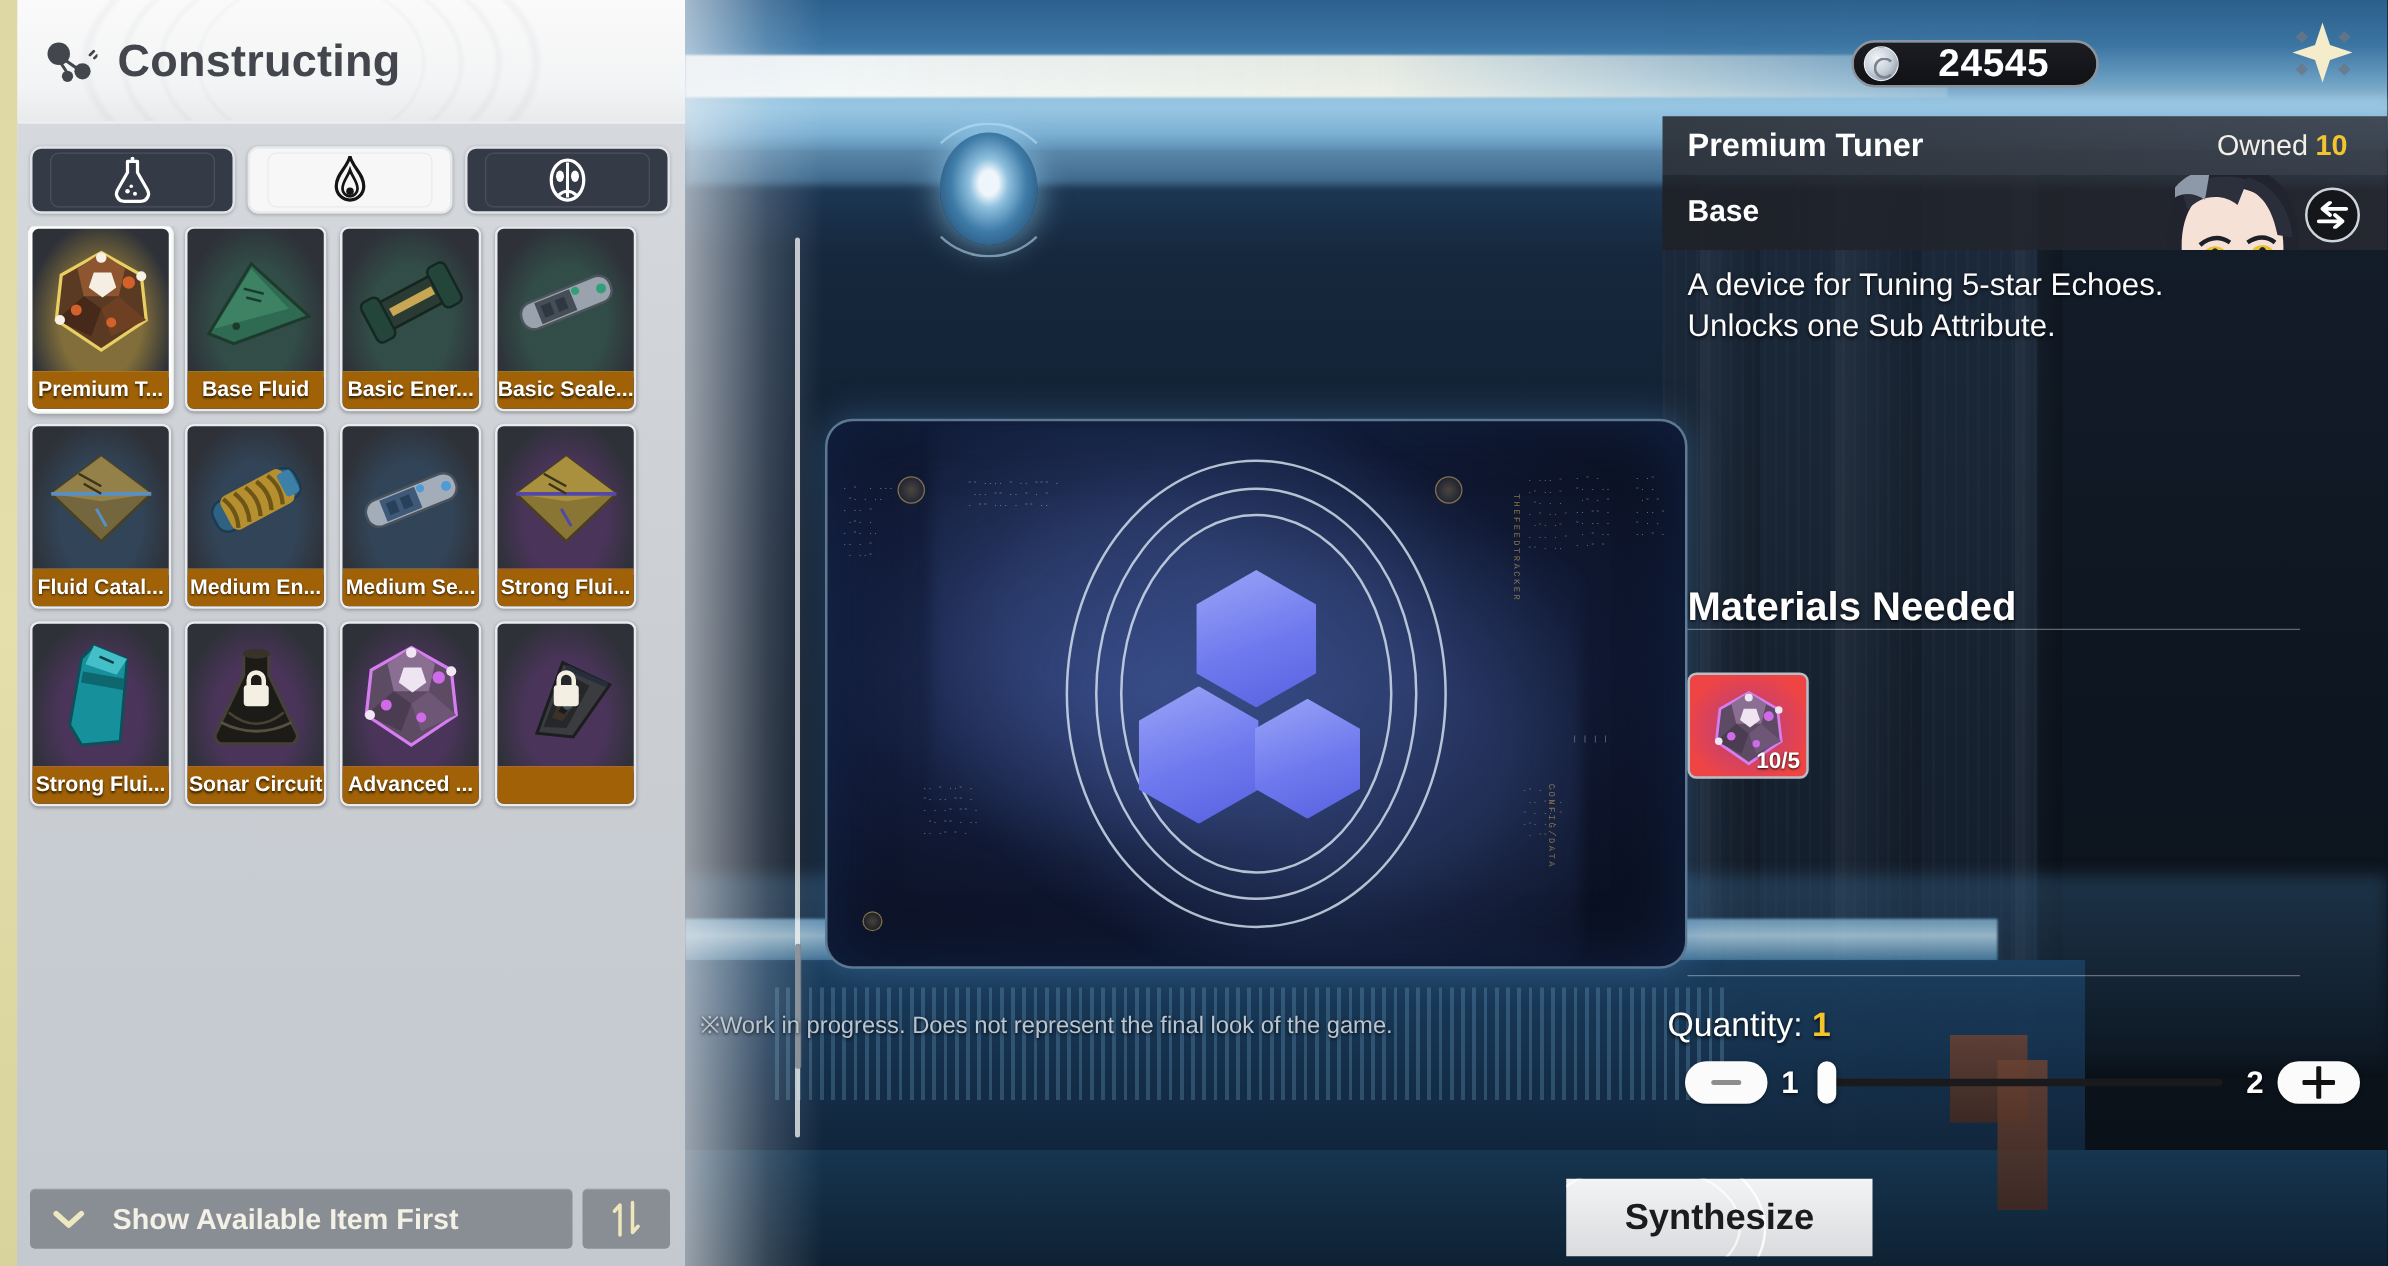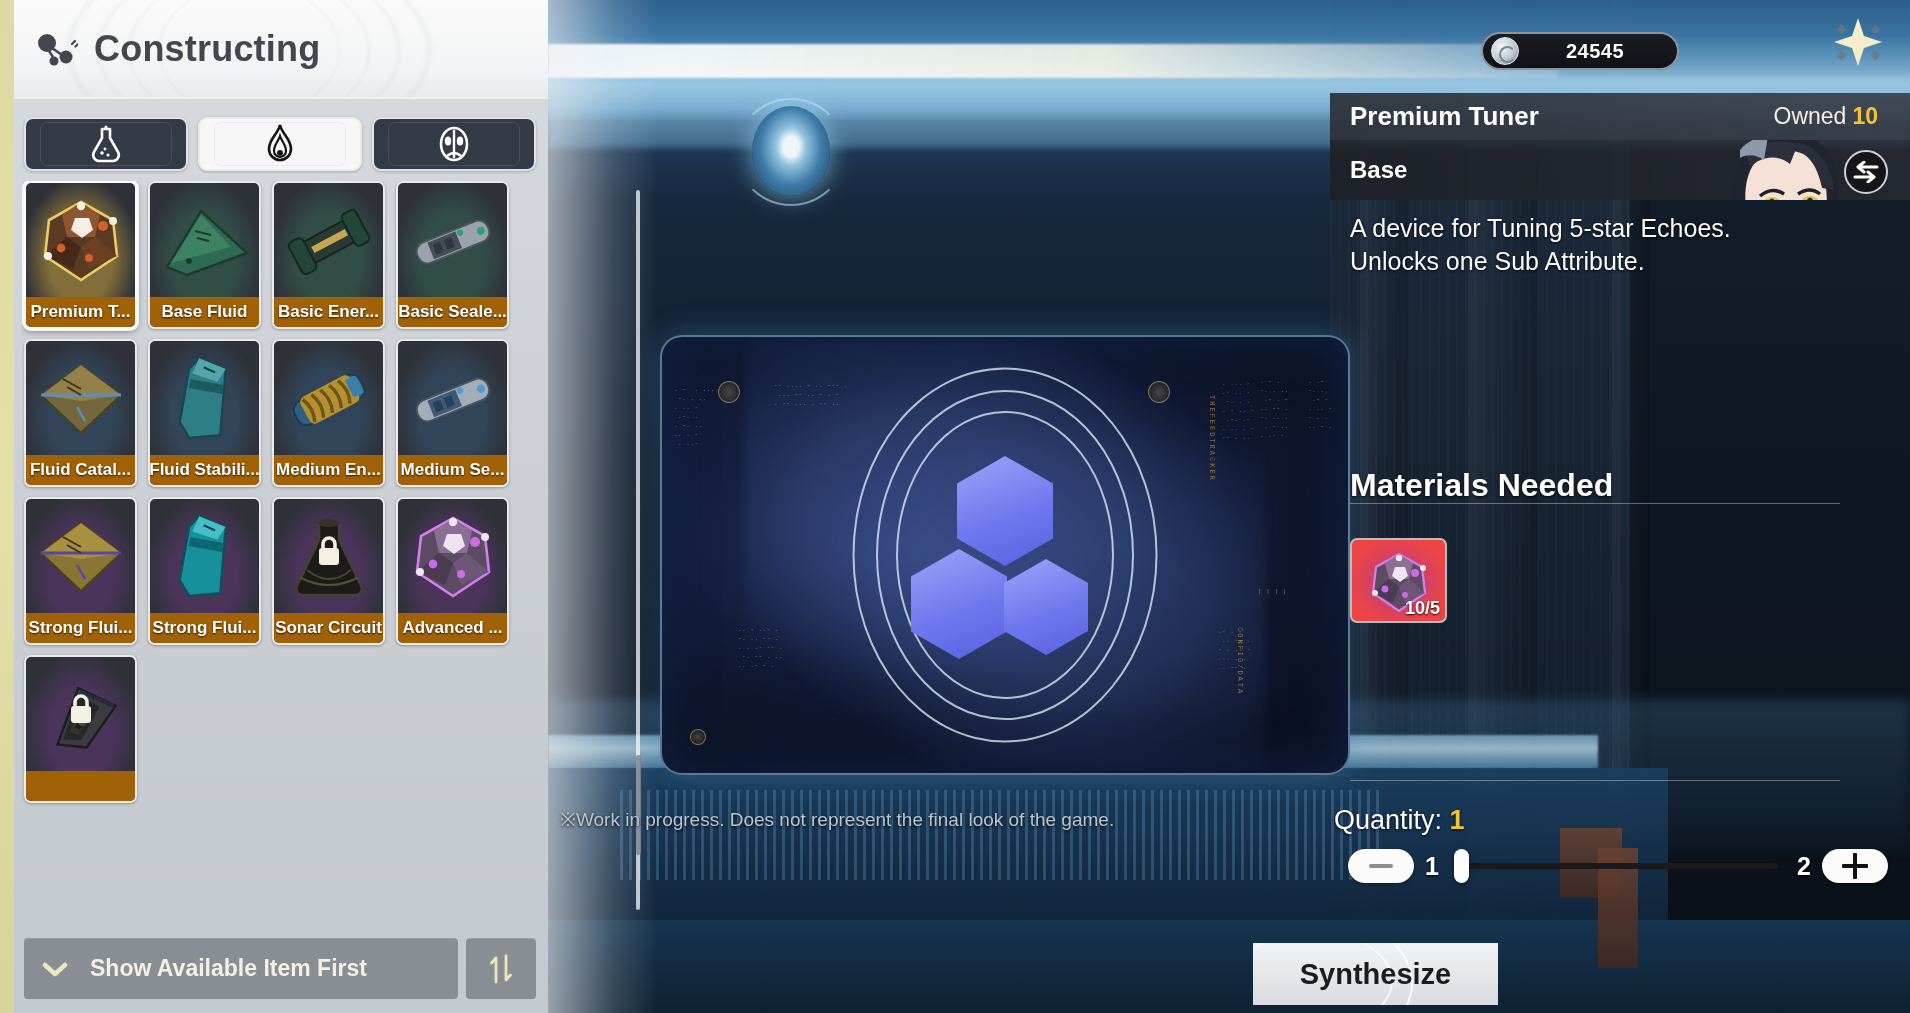--- a/index.html
+++ b/index.html
@@ -214,21 +214,21 @@
   .cell.locked .art { filter:brightness(.52) saturate(.6); }
 
   
   .g-gold  { background:radial-gradient(ellipse at 50% 52%, rgba(198,160,60,.55) 0 42%, rgba(60,50,25,0) 76%); }
   .g-green { background:radial-gradient(ellipse at 50% 52%, rgba(60,150,110,.28) 0 42%, rgba(0,0,0,0) 76%); }
   .g-blue  { background:radial-gradient(ellipse at 50% 52%, rgba(60,120,170,.28) 0 42%, rgba(0,0,0,0) 76%); }
   .g-purp  { background:radial-gradient(ellipse at 50% 52%, rgba(140,60,170,.30) 0 42%, rgba(0,0,0,0) 76%); }
   .cellbg { position:absolute; inset:0; }
 
   
-  .left-footer { position:absolute; left:10px; bottom:14px; width:512px; height:61px; display:flex; gap:8px;border-radius:12px; }
+  .left-footer { position:absolute; left:10px; bottom:14px; width:512px; height:48px; display:flex; gap:8px;border-radius:12px; }
   .show-avail {
     flex:1; background:#898e94; border-radius:4px; display:flex; align-items:center;
     padding-left:18px; gap:22px; cursor:pointer; box-shadow:inset 0 1px 0 rgba(255,255,255,.14);
   }
   .show-avail .lbl { font-size:23px; font-weight:700; color:#f3f0e6; }
   .sort-btn {
     width:70px; background:#898e94; border-radius:4px; cursor:pointer;
     display:flex; align-items:center; justify-content:center;
     box-shadow:inset 0 1px 0 rgba(255,255,255,.14);
   }
@@ -252,21 +252,21 @@
   .coin {
     width:28px; height:28px; border-radius:50%;
     background:radial-gradient(circle at 38% 34%, #f3f6f9, #c3ccd6 52%, #8a96a4 85%);
     border:1px solid #e9eef3; position:relative; flex:0 0 auto;
   }
   .coin::after {
     content:""; position:absolute; left:7px; top:8px; width:13px; height:13px;
     border-radius:50%; border:2px solid #79848f; border-right-color:transparent;
   }
   .currency .amt {
-    flex:1; text-align:center; font-size:20px; font-weight:700; color:#fff;
+    flex:1; text-align:center; font-size:31px; font-weight:700; color:#fff;
     letter-spacing:.5px; padding-right:12px;
   }
   .close-btn {
     position:absolute; left:137px; top:14px; width:56px; height:56px; cursor:pointer;
     margin-left:1px;
   }
   .close-btn { left:auto; right:24px; }
 
   .item-hdr {
     position:absolute; left:0; top:93px; width:580px; height:47px;
@@ -577,35 +577,20 @@
                 <path d="M30 22 l18 10 M34 30 l14 8" stroke="#3c3418" stroke-width="2"></path>
                 <path d="M44 50 l8 14" stroke="#5a8fc4" stroke-width="2.4"></path>
               </svg>
             </div>
             <div class="rarity" style="background:#8fdff2"></div>
             <div class="nm">Fluid Catal...</div>
           </div>
           <div class="cell">
             <div class="cellbg g-blue"></div>
             <div class="art">
-              <svg width="70" height="92" viewBox="0 0 70 92">
-                <g transform="rotate(10 35 46)">
-                  <polygon points="22,6 50,12 56,78 26,86 14,72 14,18" fill="#2e7e85" stroke="#17474d" stroke-width="2.2"></polygon>
-                  <polygon points="22,6 50,12 44,26 18,22" fill="#55a6ac"></polygon>
-                  <rect x="17" y="28" width="34" height="9" fill="#1d5a60"></rect>
-                  <path d="M28 14 l12 3" stroke="#0f3a3e" stroke-width="2"></path>
-                </g>
-              </svg>
-            </div>
-            <div class="rarity" style="background:#8fdff2"></div>
-            <div class="nm">Fluid Stabili...</div>
-          </div>
-          <div class="cell">
-            <div class="cellbg g-blue"></div>
-            <div class="art">
               <svg width="98" height="74" viewBox="0 0 98 74">
                 <g transform="rotate(-28 49 37)">
                   <rect x="12" y="24" width="74" height="26" rx="10" fill="#2f6282" stroke="#1b3b50" stroke-width="2"></rect>
                   <rect x="22" y="22" width="56" height="30" rx="6" fill="#b6902f"></rect>
                   <path d="M26 24 q6 13 0 26 M36 24 q6 13 0 26 M46 24 q6 13 0 26 M56 24 q6 13 0 26 M66 24 q6 13 0 26" stroke="#6d5517" stroke-width="3.4" fill="none"></path>
                   <rect x="72" y="27" width="12" height="20" rx="3" fill="#3c80a8"></rect>
                 </g>
               </svg>
             </div>
             <div class="rarity" style="background:#8fdff2"></div>

